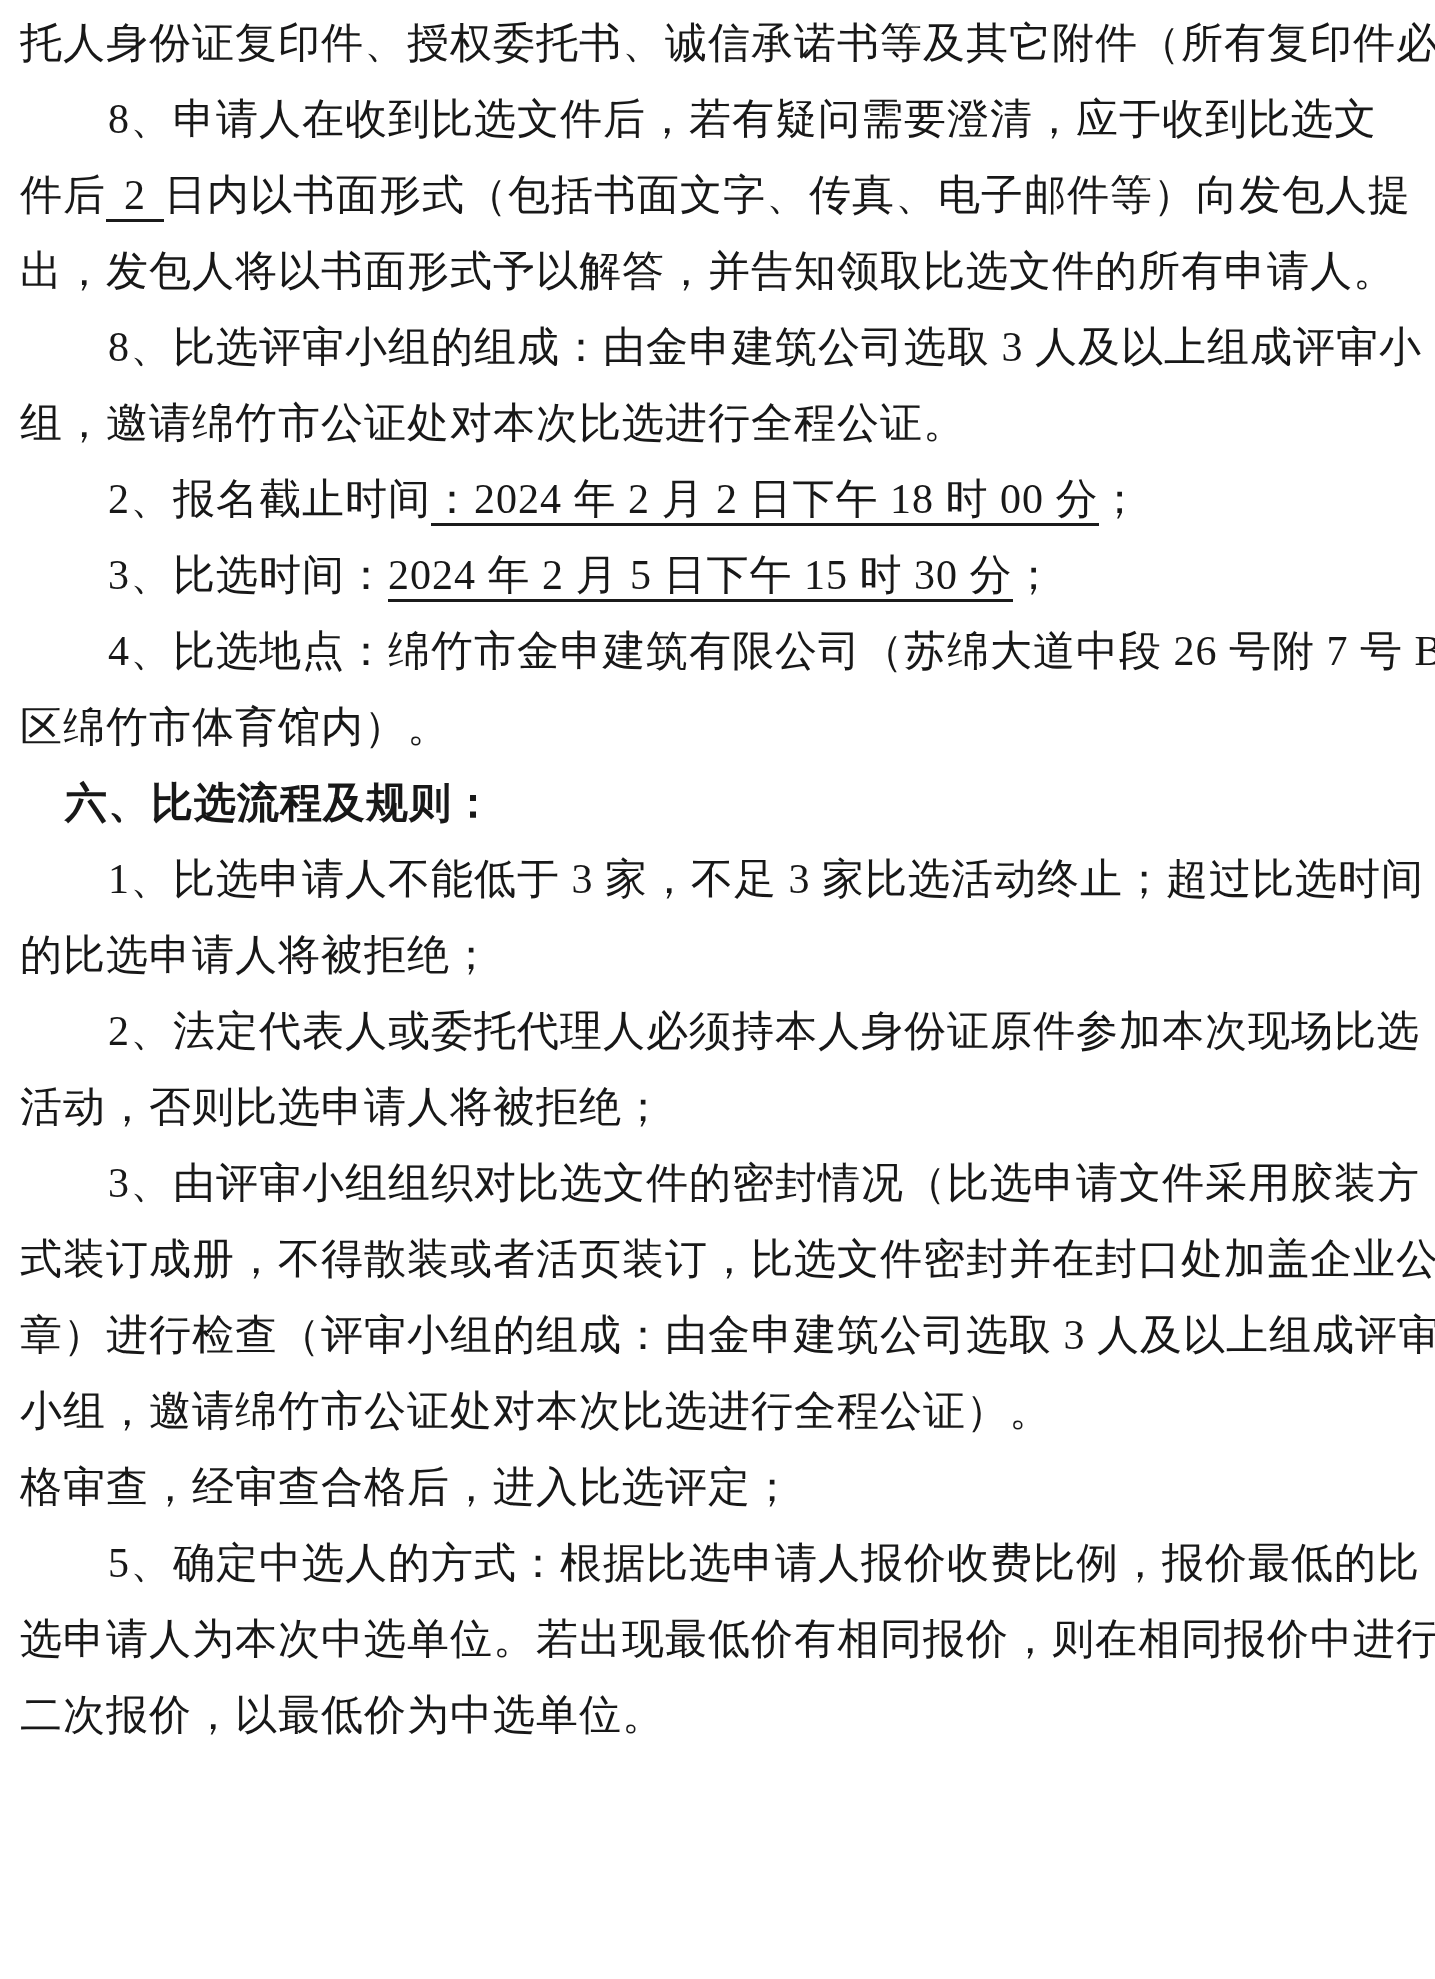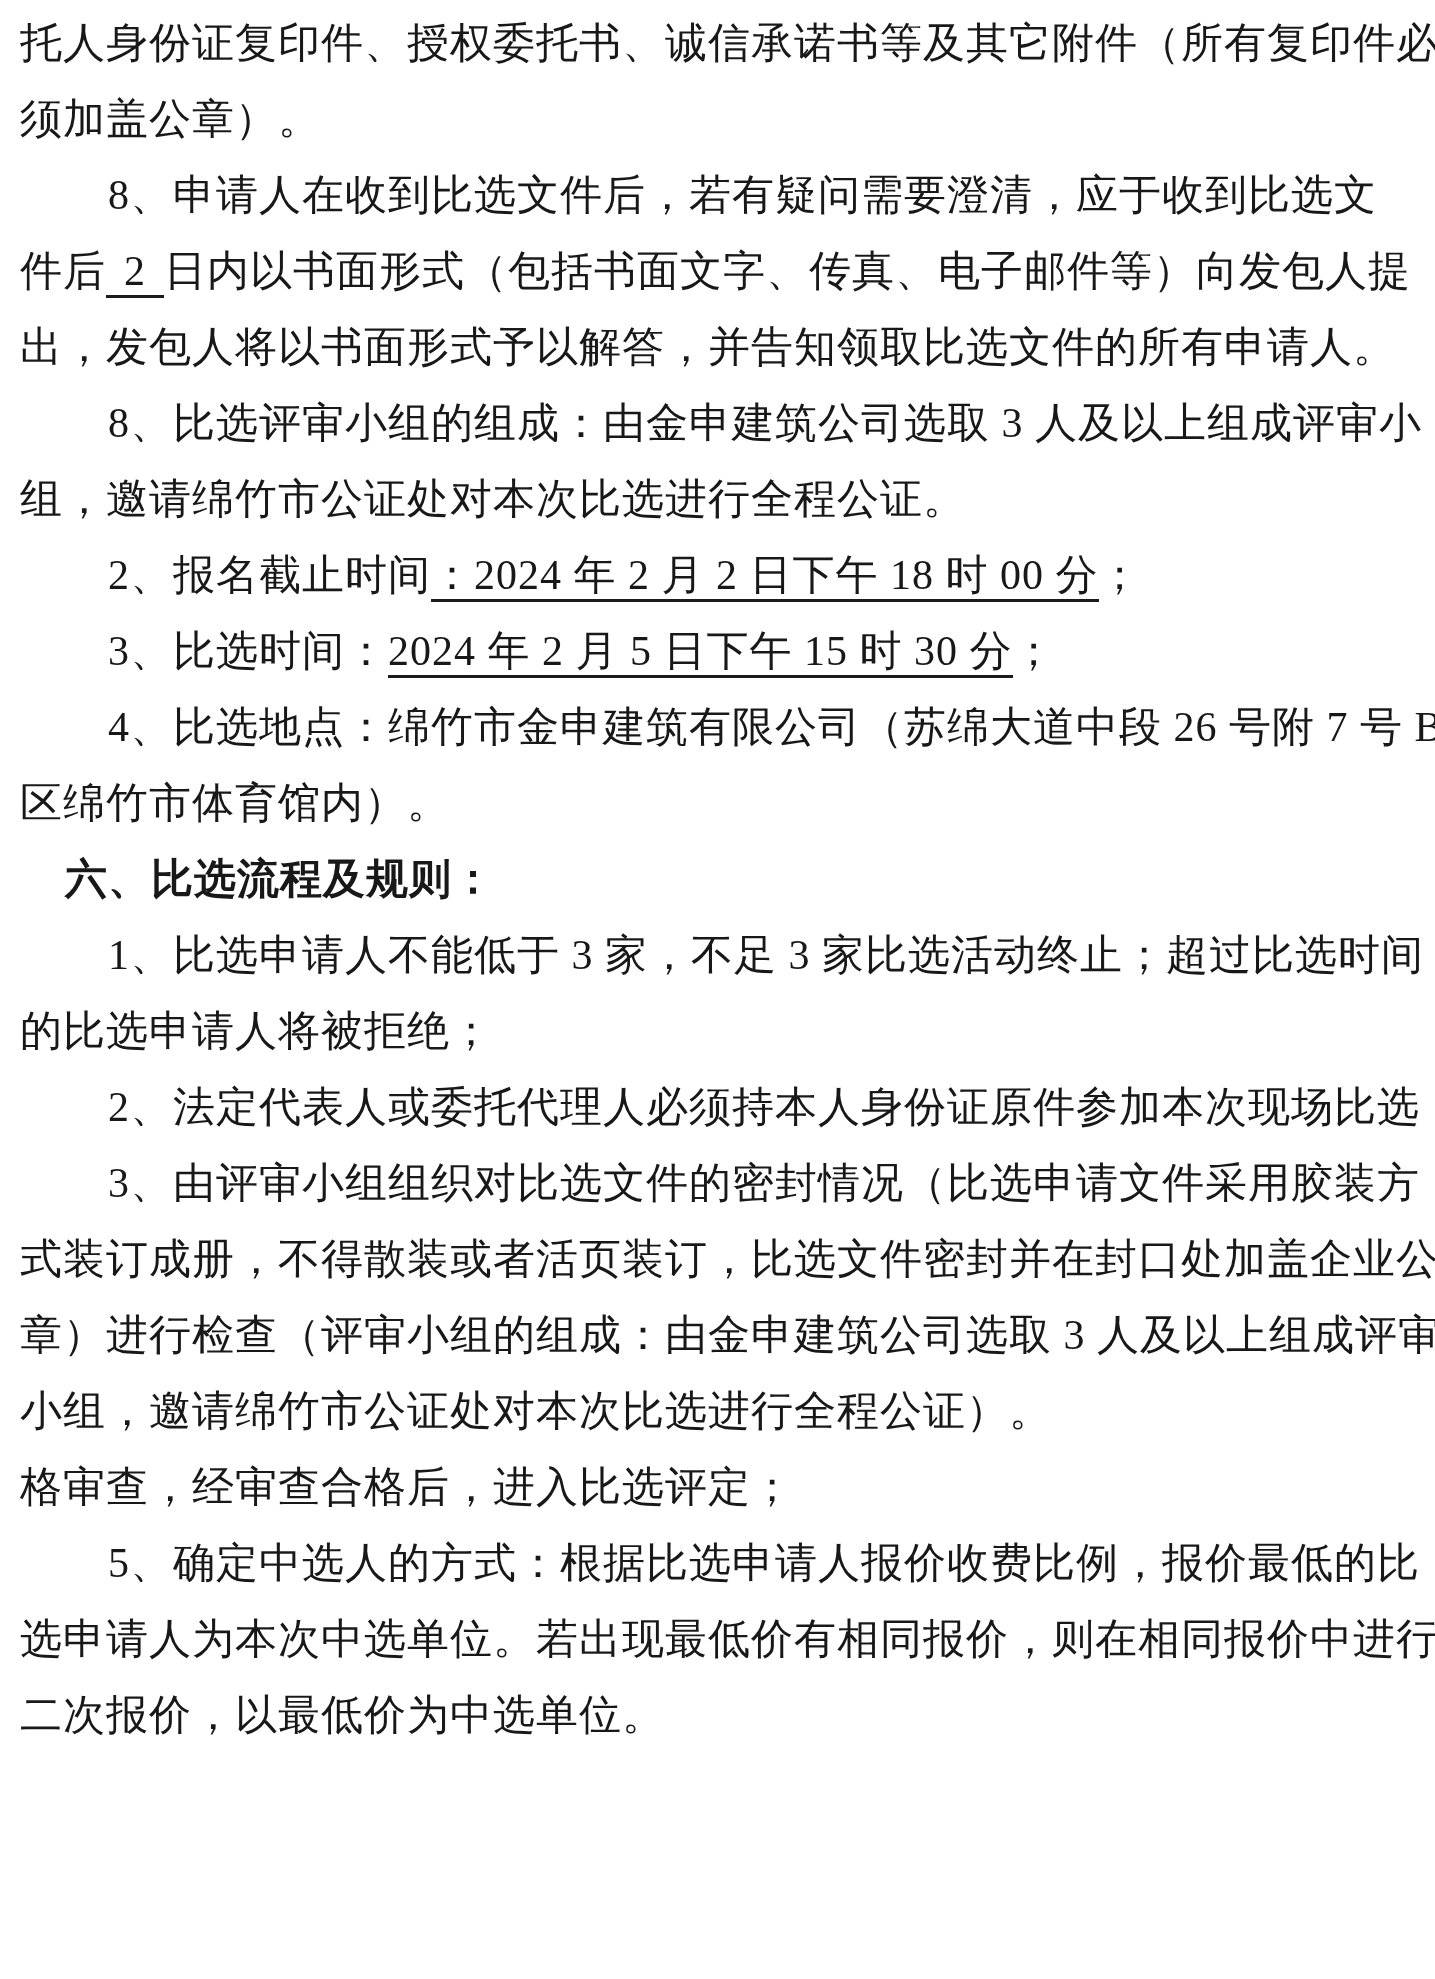--- a/index.html
+++ b/index.html
@@ -36,34 +36,34 @@
     padding-right: 18px;
   }
   .seg.bold { font-weight: 700; }
 </style>
 </head>
 <body>
 
 <div class="doc">
   <div id="doc-body">
       <div class="line flush"><span class="seg">托人身份证复印件、授权委托书、诚信承诺书等及其它附件（所有复印件必</span></div>
-      <div class="line flush"><span class="seg">须加盖公章）。</span></div>
       <div class="line item"><span class="seg">8、申请人在收到比选文件后，若有疑问需要澄清，应于收到比选文</span></div>
       <div class="line flush"><span class="seg">件后</span><span class="seg u pad">2</span><span class="seg">日内以书面形式（包括书面文字、传真、电子邮件等）向发包人提</span></div>
       <div class="line flush"><span class="seg">出，发包人将以书面形式予以解答，并告知领取比选文件的所有申请人。</span></div>
       <div class="line item"><span class="seg">8、比选评审小组的组成：由金申建筑公司选取 3 人及以上组成评审小</span></div>
       <div class="line flush"><span class="seg">组，邀请绵竹市公证处对本次比选进行全程公证。</span></div>
       <div class="line item"><span class="seg">2、报名截止时间</span><span class="seg u">：2024 年 2 月 2 日下午 18 时 00 分</span><span class="seg">；</span></div>
       <div class="line item"><span class="seg">3、比选时间：</span><span class="seg u">2024 年 2 月 5 日下午 15 时 30 分</span><span class="seg">；</span></div>
       <div class="line item"><span class="seg">4、比选地点：绵竹市金申建筑有限公司（苏绵大道中段 26 号附 7 号 B</span></div>
       <div class="line flush"><span class="seg">区绵竹市体育馆内）。</span></div>
       <div class="line heading"><span class="seg bold">六、比选流程及规则：</span></div>
       <div class="line item"><span class="seg">1、比选申请人不能低于 3 家，不足 3 家比选活动终止；超过比选时间</span></div>
       <div class="line flush"><span class="seg">的比选申请人将被拒绝；</span></div>
       <div class="line item"><span class="seg">2、法定代表人或委托代理人必须持本人身份证原件参加本次现场比选</span></div>
+      <div class="line flush"><span class="seg">活动，否则比选申请人将被拒绝；</span></div>
       <div class="line item"><span class="seg">3、由评审小组组织对比选文件的密封情况（比选申请文件采用胶装方</span></div>
       <div class="line flush"><span class="seg">式装订成册，不得散装或者活页装订，比选文件密封并在封口处加盖企业公</span></div>
       <div class="line flush"><span class="seg">章）进行检查（评审小组的组成：由金申建筑公司选取 3 人及以上组成评审</span></div>
       <div class="line flush"><span class="seg">小组，邀请绵竹市公证处对本次比选进行全程公证）。</span></div>
       <div class="line flush"><span class="seg">格审查，经审查合格后，进入比选评定；</span></div>
       <div class="line item"><span class="seg">5、确定中选人的方式：根据比选申请人报价收费比例，报价最低的比</span></div>
       <div class="line flush"><span class="seg">选申请人为本次中选单位。若出现最低价有相同报价，则在相同报价中进行</span></div>
       <div class="line flush"><span class="seg">二次报价，以最低价为中选单位。</span></div>
     </div>
 </div>

